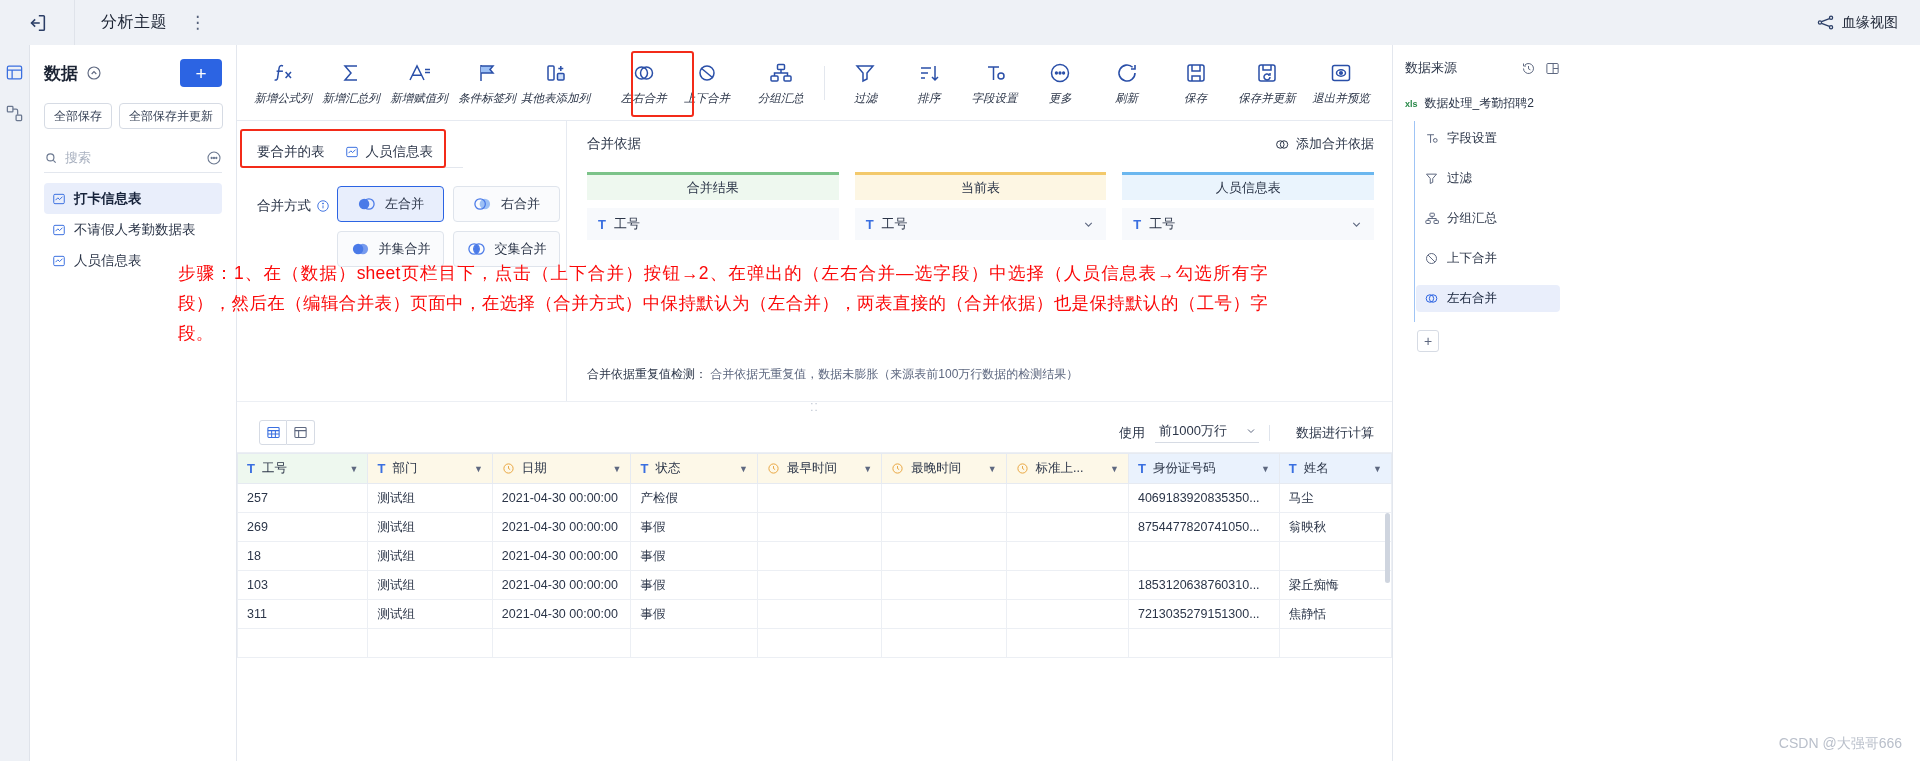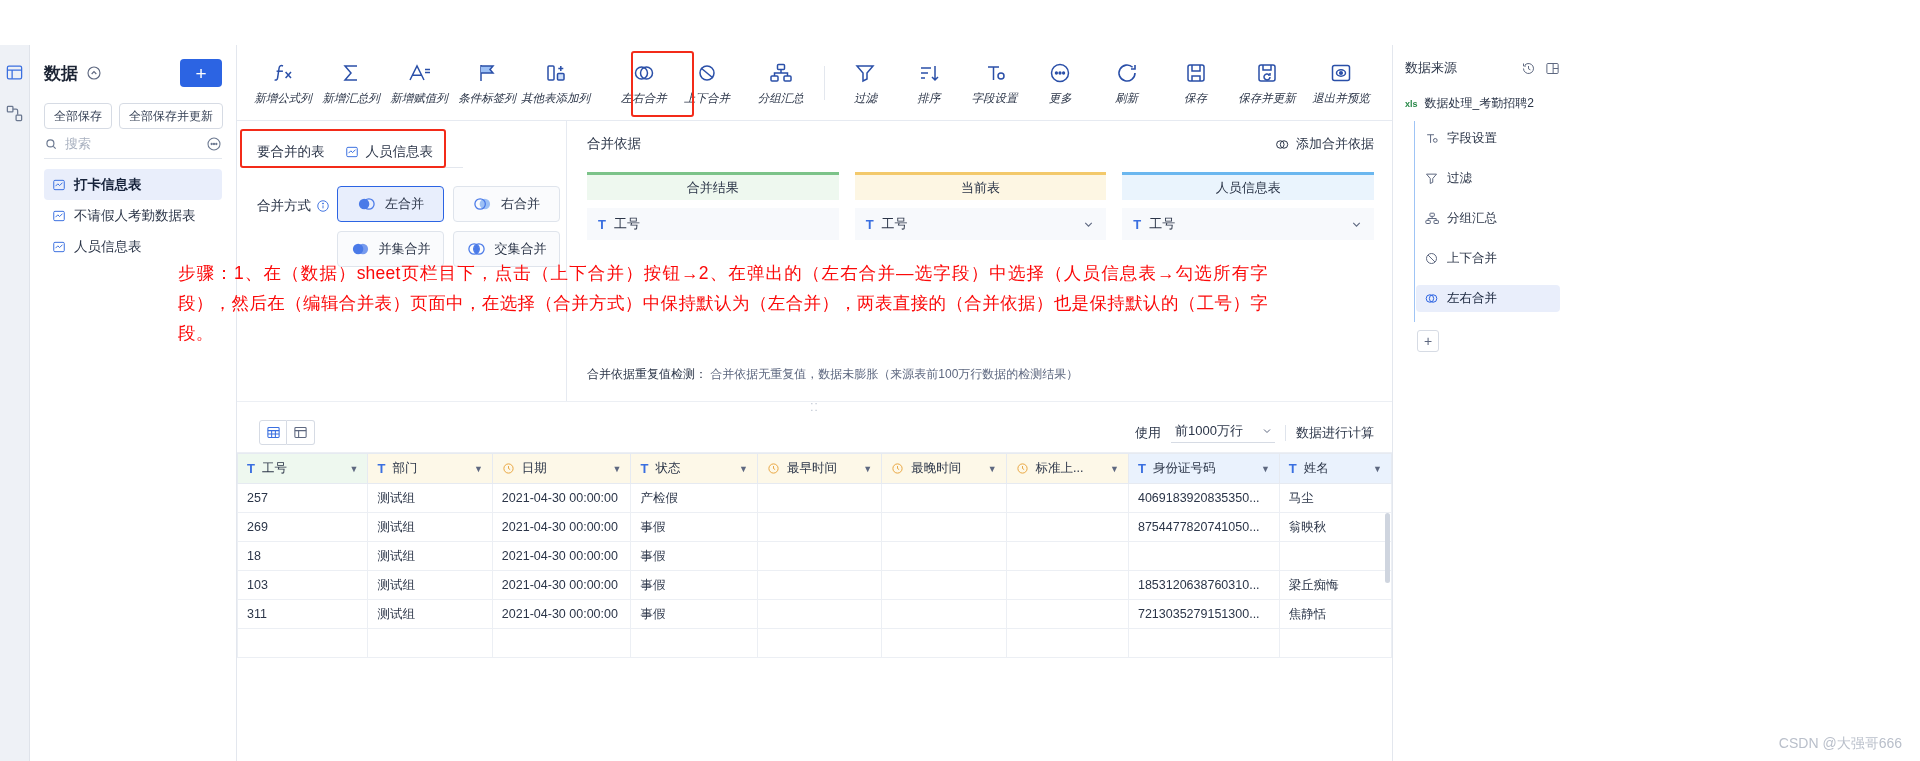--- a/index.html
+++ b/index.html
@@ -52,21 +52,21 @@
     color: #fff; font-size: 19px; display: flex; align-items: center; justify-content: center;
     cursor: pointer; line-height: 1;
   }
   .lp-btnrow { display: flex; gap: 7px; margin-top: 2px; }
   .lp-btn {
     flex: 0 0 auto; height: 26px; padding: 0 9px; border: 1px solid #d6dbe4; border-radius: 4px;
     background: #fff; font-size: 12px; color: #384357; display: flex; align-items: center;
     cursor: pointer; white-space: nowrap;
   }
   .lp-search {
-    height: 30px; border-bottom: 1px solid #e3e7ee;
+    margin-top: 14px; height: 30px; border-bottom: 1px solid #e3e7ee;
     display: flex; align-items: center; gap: 7px;
   }
   .lp-search input {
     border: none; outline: none; font-size: 13px; color: #384357; width: 118px;
     background: transparent; font-family: inherit;
   }
   .lp-search input::placeholder { color: #a8b0bf; }
   .lp-dots-circle { margin-left: auto; width: 16px; height: 16px; }
   .lp-list { margin-top: 10px; }
   .lp-item {
@@ -156,21 +156,21 @@
   .prev-bar { height: 40px; display: flex; align-items: center; padding: 0 18px 0 22px;
               border-bottom: 1px solid #eceff4; }
   .view-btn { width: 28px; height: 25px; border: 1px solid #d6dbe4; border-radius: 3px;
               display: flex; align-items: center; justify-content: center; background: #fff; cursor: pointer; }
   .view-btn.first { border-radius: 3px 0 0 3px; }
   .view-btn.second { border-radius: 0 3px 3px 0; border-left: none; }
   .prev-right { margin-left: auto; display: flex; align-items: center; gap: 10px; font-size: 13px; color: #2b3548; }
   .rowsel { display: flex; align-items: center; gap: 18px; border-bottom: 1px solid #d6dbe4;
             padding: 0 2px 2px 4px; cursor: pointer; }
   .vsep { width: 1px; height: 16px; background: #dfe4ec; }
-  .calc-link { color: #2b3548; cursor: pointer; }
+  .calc-link { color: #2b3548; cursor: pointer; margin-left: 16px; }
 
   
   .grid { position: relative; overflow: hidden; }
   table.dg { border-collapse: collapse; table-layout: fixed; width: 100%; }
   table.dg th {
     height: 30px; font-size: 12.5px; font-weight: 400; color: #2b3548;
     border: 1px solid #e6eaf1; padding: 0 9px; text-align: left; white-space: nowrap;
   }
   table.dg th .thwrap { display: flex; align-items: center; gap: 7px; }
   table.dg th .caret { margin-left: auto; color: #5e6880; font-size: 9px; }
@@ -210,20 +210,40 @@
   }
 
   .watermark { position: absolute; right: 18px; bottom: 8px; font-size: 14px; color: #b9bfca; }
   svg { display: block; }
 </style>
 </head>
 <body>
 
 <div class="app">
 
+  <div class="topbar">
+    <div class="topbar-backcell">
+      <svg class="icon-back" viewBox="0 0 24 24" fill="none" stroke="#2b3e66" stroke-width="1.7">
+        <path d="M14 4h5a1 1 0 0 1 1 1v14a1 1 0 0 1-1 1h-5"></path>
+        <path d="M10 8l-4 4 4 4"></path>
+          <path d="M6 12h9"></path>
+      </svg>
+    </div>
+    <div class="topbar-title">分析主题</div>
+    <div class="topbar-dots">⋮</div>
+    <div class="topbar-right">
+      <svg class="icon-lineage" viewBox="0 0 24 24" fill="none" stroke="#2b3e66" stroke-width="1.6">
+        <circle cx="5" cy="12" r="2"></circle>
+          <circle cx="19" cy="6" r="2"></circle>
+          <circle cx="19" cy="18" r="2"></circle>
+        <path d="M7 11l10-4M7 13l10 4"></path>
+      </svg>
+      <span>血缘视图</span>
+    </div>
+  </div>
 
   <div class="rail">
     <svg class="rail-ico" viewBox="0 0 24 24" fill="none" stroke="#3a6fe0" stroke-width="1.6">
       <rect x="3" y="4" width="18" height="16" rx="2"></rect>
         <path d="M3 9h18M9 9v11"></path>
     </svg>
     <svg class="rail-ico" viewBox="0 0 24 24" fill="none" stroke="#6b7890" stroke-width="1.6">
       <rect x="3" y="3" width="7" height="7" rx="1"></rect>
         <rect x="14" y="14" width="7" height="7" rx="1"></rect>
       <path d="M10 6.5h4a2 2 0 0 1 2 2v5"></path>

